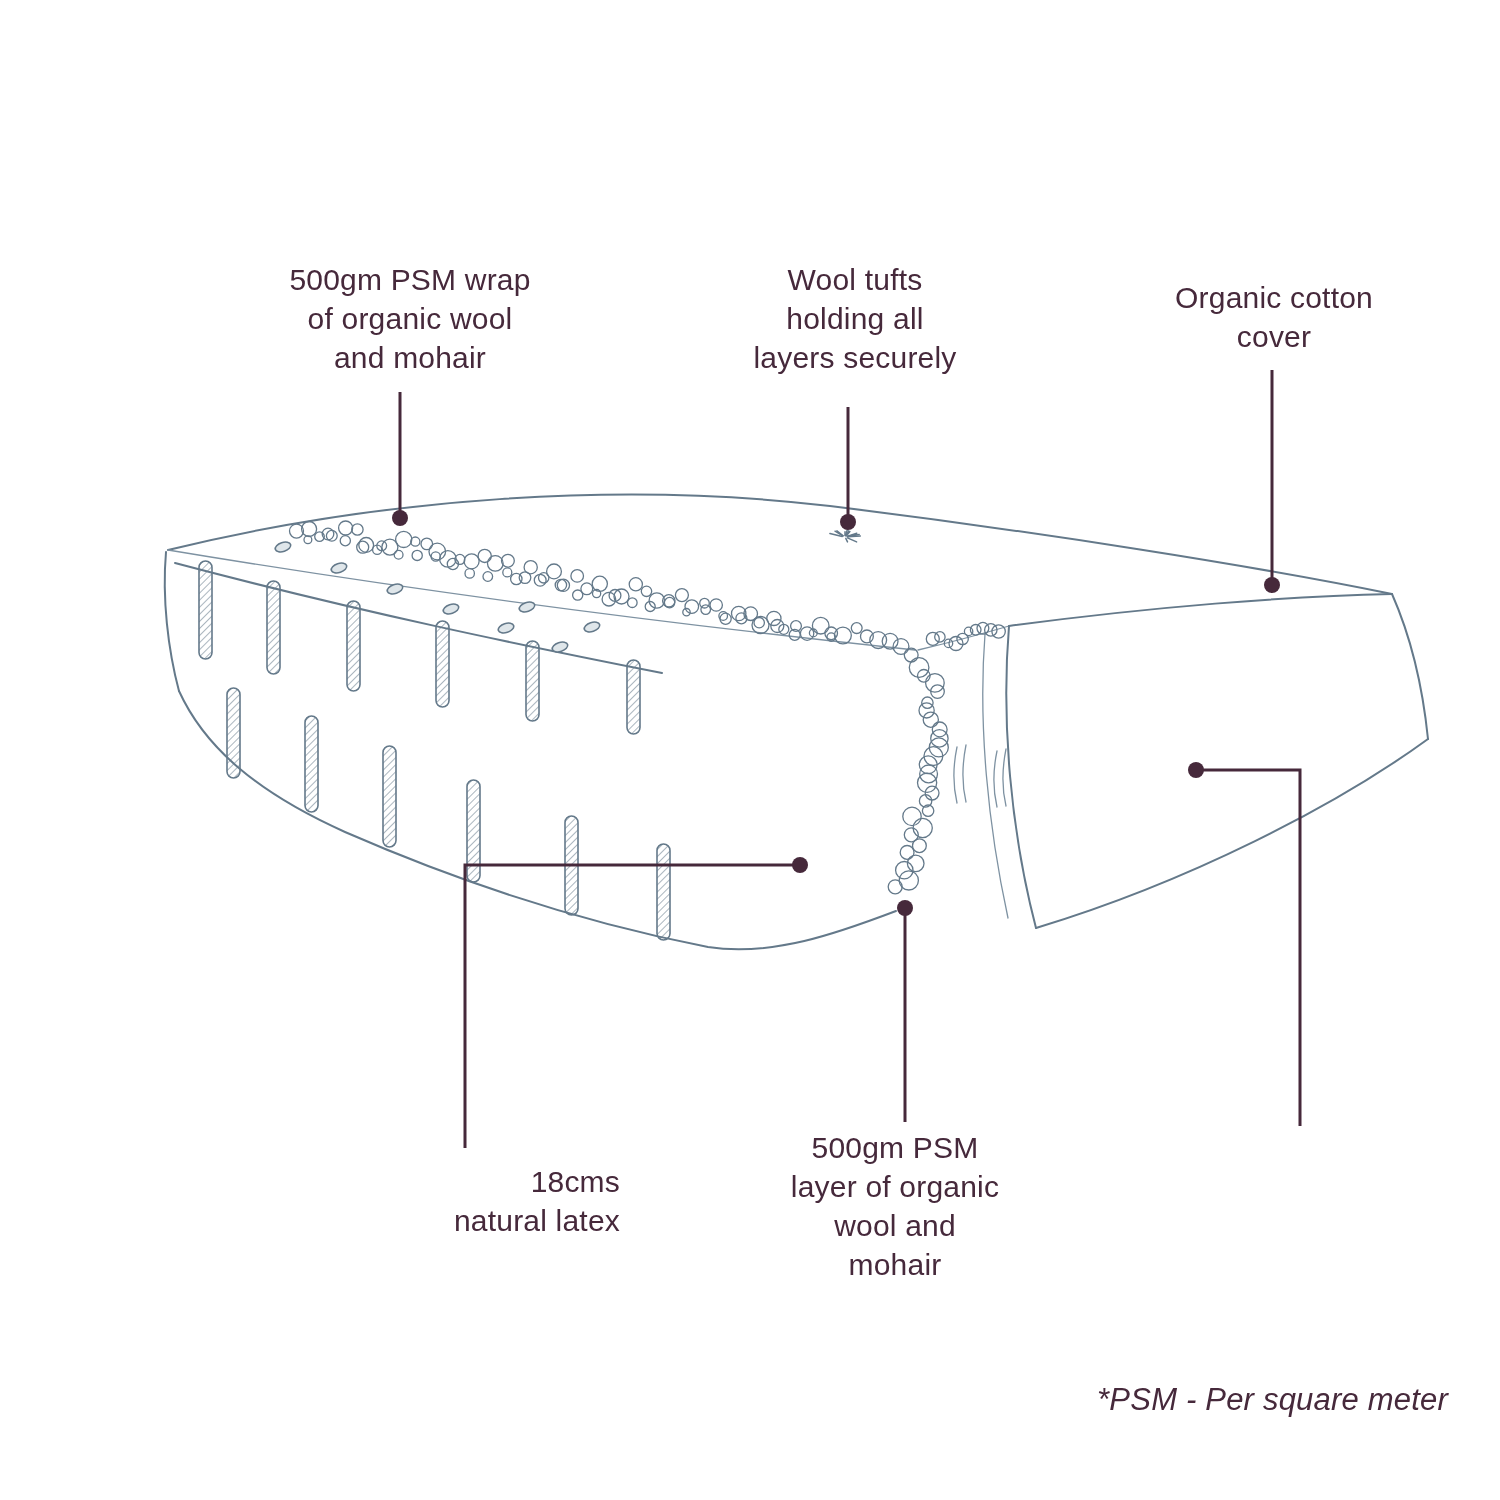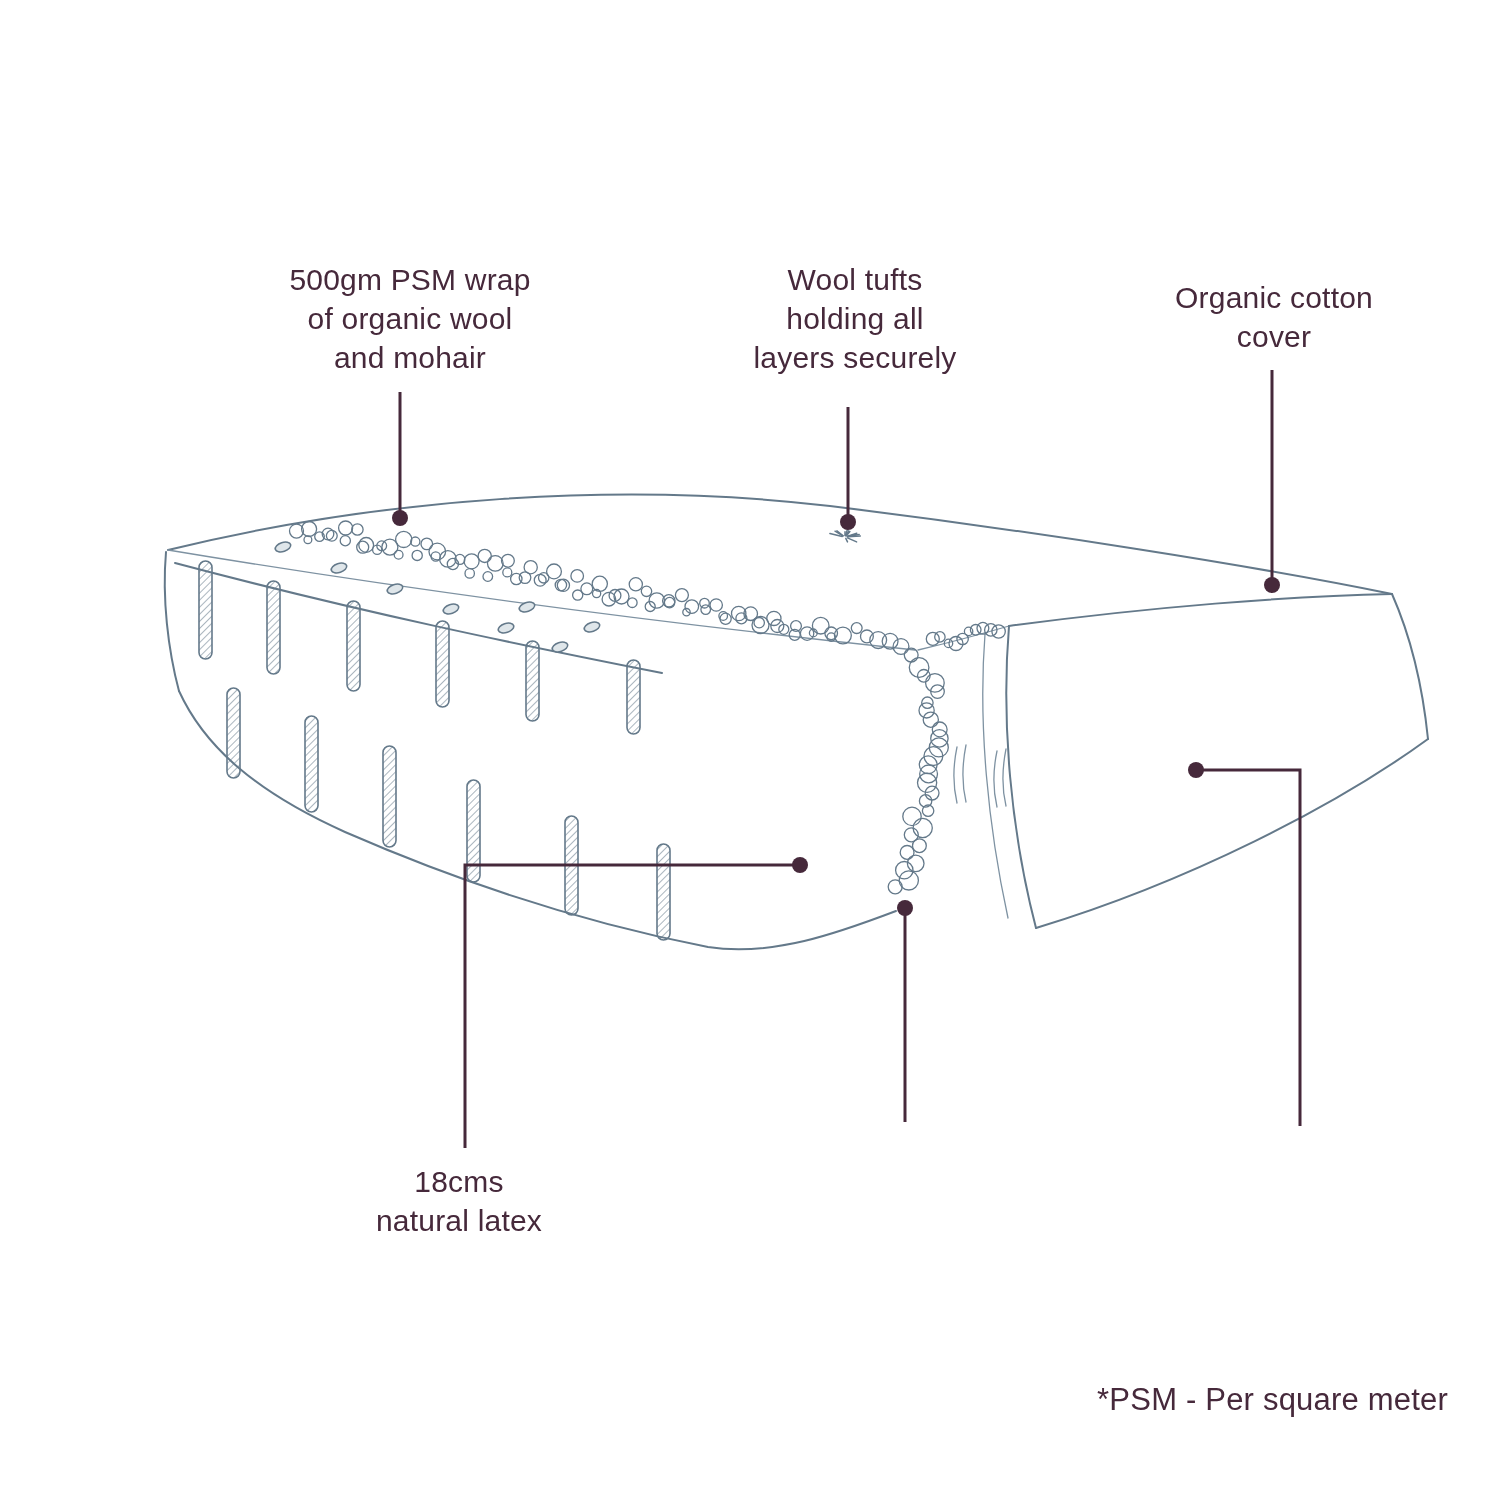--- a/index.html
+++ b/index.html
@@ -3,21 +3,21 @@
 <meta charset="utf-8">
 <style>
   html,body{margin:0;padding:0;background:#ffffff;}
   body{width:1500px;height:1500px;position:relative;overflow:hidden;
        font-family:"Liberation Sans",sans-serif;}
   .canvas{position:absolute;left:0;top:0;width:1500px;height:1500px;}
   svg.sketch{position:absolute;left:0;top:0;}
   .label{position:absolute;color:#46293b;font-size:30px;line-height:39px;
          text-align:center;white-space:pre-line;letter-spacing:.2px;}
   .footnote{position:absolute;color:#46293b;font-size:31px;letter-spacing:.2px;
-            right:52px;top:1382px;text-align:right;}
+            right:52px;top:1382px;text-align:right;font-style:italic;}
   .ink{stroke:#64798a;fill:none;stroke-width:2;stroke-linecap:round;stroke-linejoin:round;}
   .ink-thin{stroke:#7e92a2;fill:none;stroke-width:1.3;stroke-linecap:round;}
   #wool-texture circle{fill:none;stroke:#64798a;stroke-width:1.3;}
   #tuft line{stroke:#64798a;stroke-width:1.5;stroke-linecap:round;}
   .slot{fill:url(#hatch);stroke:#64798a;stroke-width:1.6;}
   .hole{fill:#dfe6ea;stroke:#64798a;stroke-width:1.6;}
   .callout{stroke:#46293b;stroke-width:3;fill:none;}
   .callout-dot{fill:#46293b;stroke:none;}
 </style>
 </head>
@@ -258,19 +258,23 @@
 of organic wool
 and mohair</div>
 
   <div class="label" style="left:1124px;top:278px;width:300px;">Organic cotton
 cover</div>
 
   <div class="label" style="left:715px;top:260px;width:280px;">Wool tufts
 holding all
 layers securely</div>
 
-  <div class="label" style="left:319px;top:1162px;width:280px;">18cms
+  <div class="label" style="left:340px;top:1162px;width:280px;text-align:right;">18cms
 natural latex</div>
 
+  <div class="label" style="left:745px;top:1128px;width:300px;">500gm PSM
+layer of organic
+wool and
+mohair</div>
 
 
   <div class="footnote">*PSM - Per square meter</div>
 </div>
 
 </body></html>

